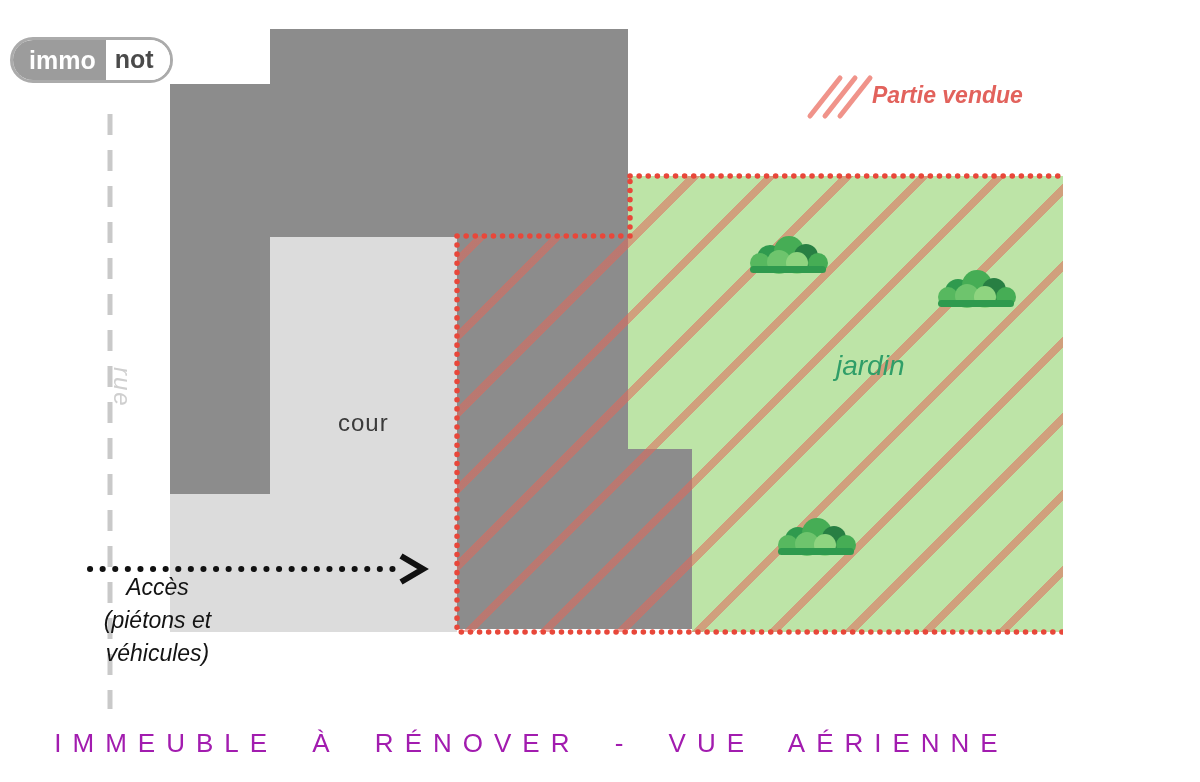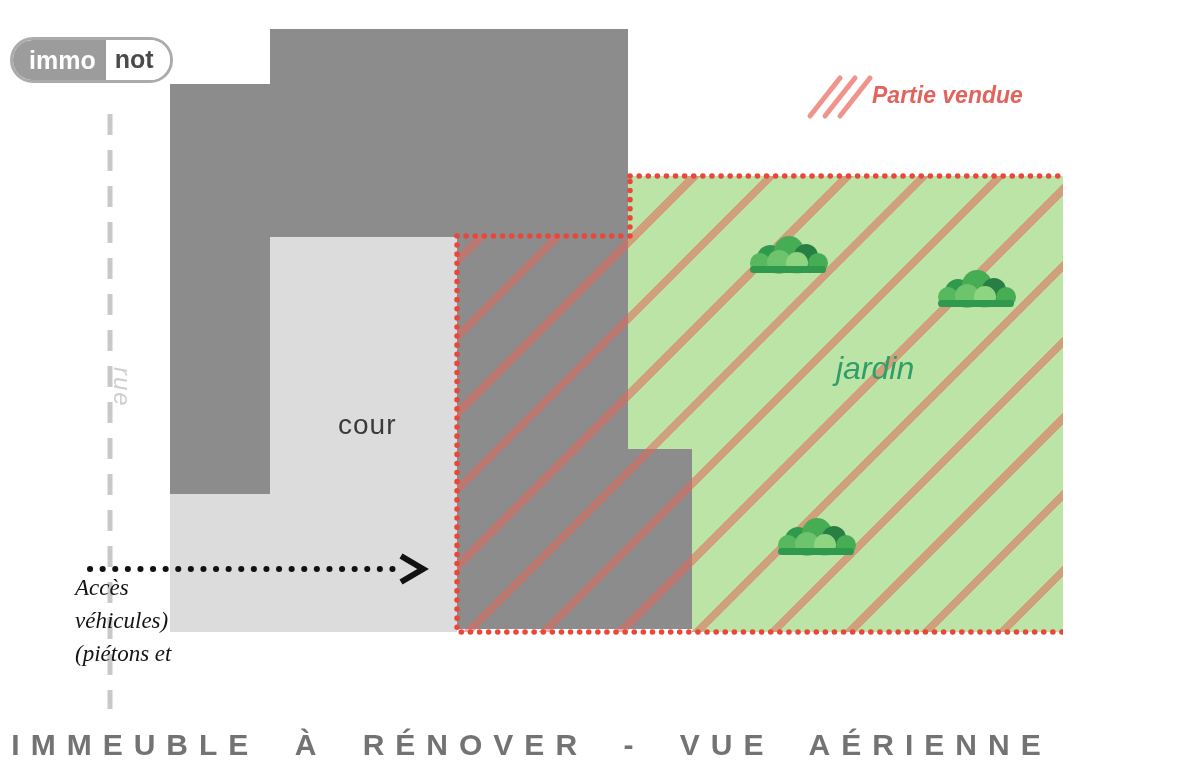--- a/index.html
+++ b/index.html
@@ -38,26 +38,26 @@
   }
   .logo-immo { background: #9c9c9c; color: #fff; font-weight: 700; font-size: 25px;
                display: flex; align-items: center; padding: 0 10px 0 16px; }
   .logo-not  { background: #fff; color: #4a4a4a; font-weight: 700; font-size: 25px;
                display: flex; align-items: center; padding: 0 16px 2px 9px; }
 
   
   .legend-label { left: 872px; top: 53px; font-style: italic; font-size: 23px; color: #e2625c; font-weight: bold; }
   .rue-label    { left: 108px; top: 338px; writing-mode: vertical-rl; font-style: italic;
                   font-size: 24px; color: #cfcfcf; letter-spacing: 2px; }
-  .cour-label   { left: 338px; top: 380px; font-size: 28px; color: #3a3a3a; letter-spacing: 1px; }
-  .jardin-label { left: 836px; top: 321px; font-style: italic; font-size: 32px; color: #2f9e68; }
-  .access-label { left: 75px; top: 542px; width: 165px; text-align: left;
-                  font-style: italic; font-size: 23px; color: #141414; line-height: 33px; font-family: Liberation Serif, serif; }
-  .page-title   { left: 0; right: 0; top: 699px; text-align: center; font-size: 30px;
-                  letter-spacing: 11px; word-spacing: 16px; color: #737373; font-weight: 700; }
+  .cour-label   { left: 338px; top: 380px; font-size: 24px; color: #3a3a3a; letter-spacing: 1px; }
+  .jardin-label { left: 836px; top: 321px; font-style: italic; font-size: 28px; color: #2f9e68; }
+  .access-label { left: 75px; top: 542px; width: 165px; text-align: center;
+                  font-style: italic; font-size: 23px; color: #141414; line-height: 33px; }
+  .page-title   { left: 0; right: 0; top: 699px; text-align: center; font-size: 26px;
+                  letter-spacing: 11px; word-spacing: 16px; color: #a21caf; font-weight: 400; }
 </style>
 </head>
 <body>
 
 <div class="stage">
 
   <div class="abs building"></div>
   <div class="abs courtyard"></div>
   <div class="abs garden"></div>
   <div class="abs hatch"></div>
@@ -103,19 +103,19 @@
     <span class="logo-not">not</span>
   </div>
 
   <div class="abs legend-label">Partie vendue</div>
   <div class="abs rue-label">rue</div>
   <div class="abs cour-label">cour</div>
   <div class="abs jardin-label">jardin</div>
 
   <div class="abs access-label">
     <div>Accès</div>
+    <div>(piétons et</div>
     <div>véhicules)</div>
-    <div>(piétons et</div>
   </div>
 
   <div class="abs page-title">IMMEUBLE À RÉNOVER - VUE AÉRIENNE</div>
 
 </div>
 
 </body></html>

